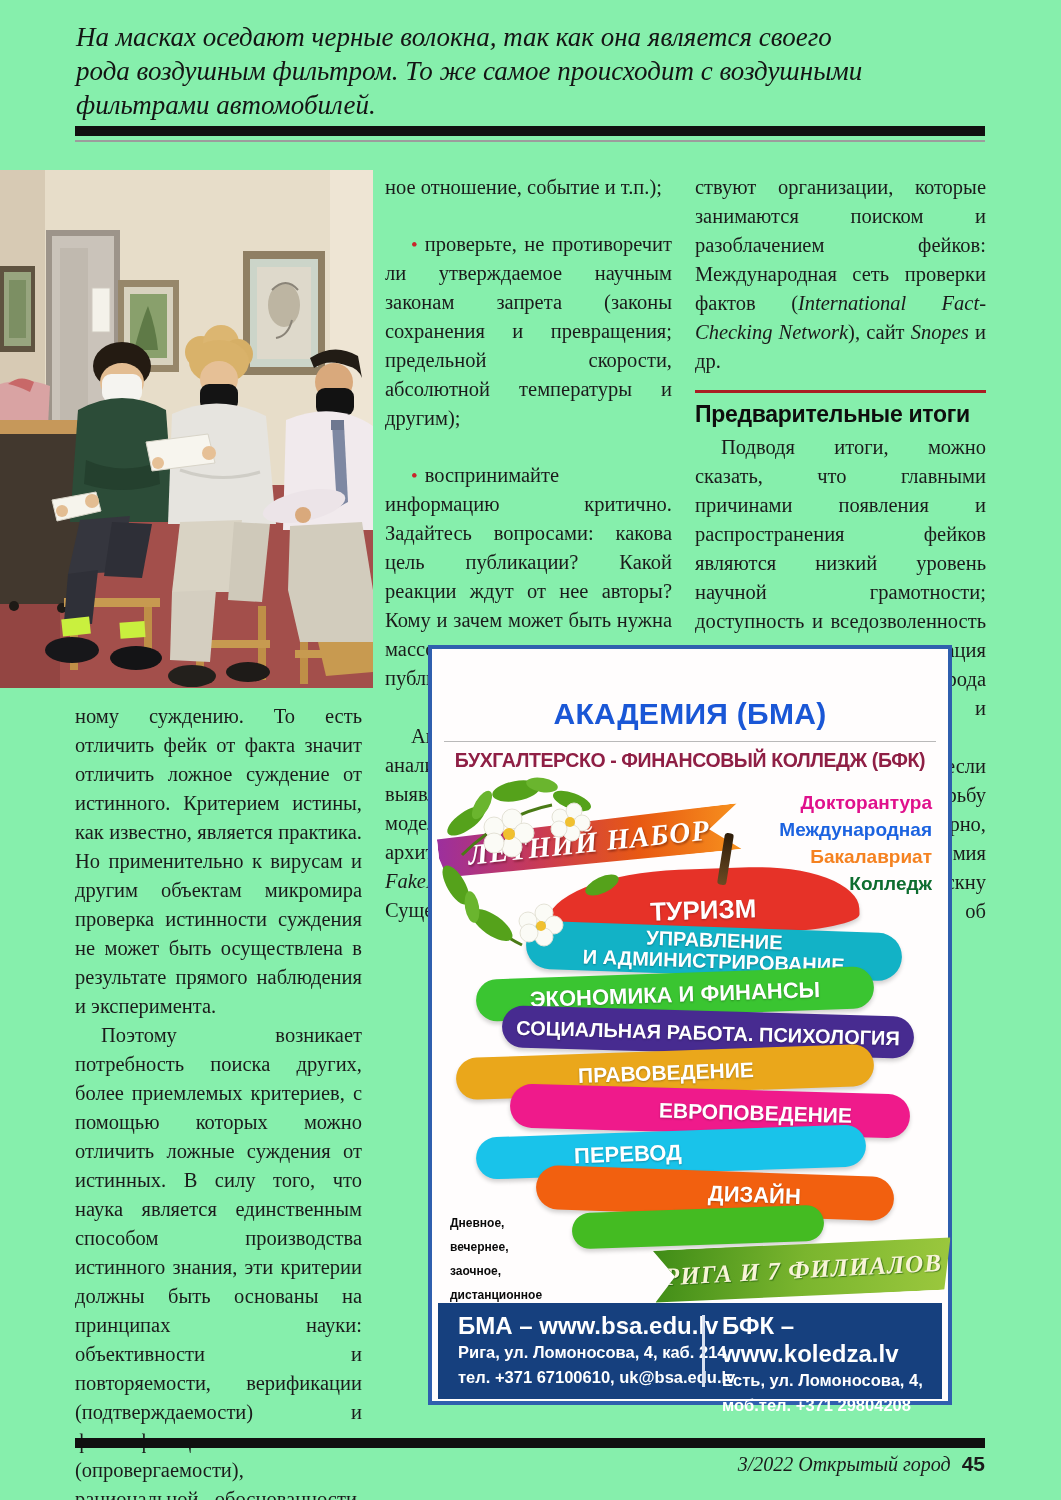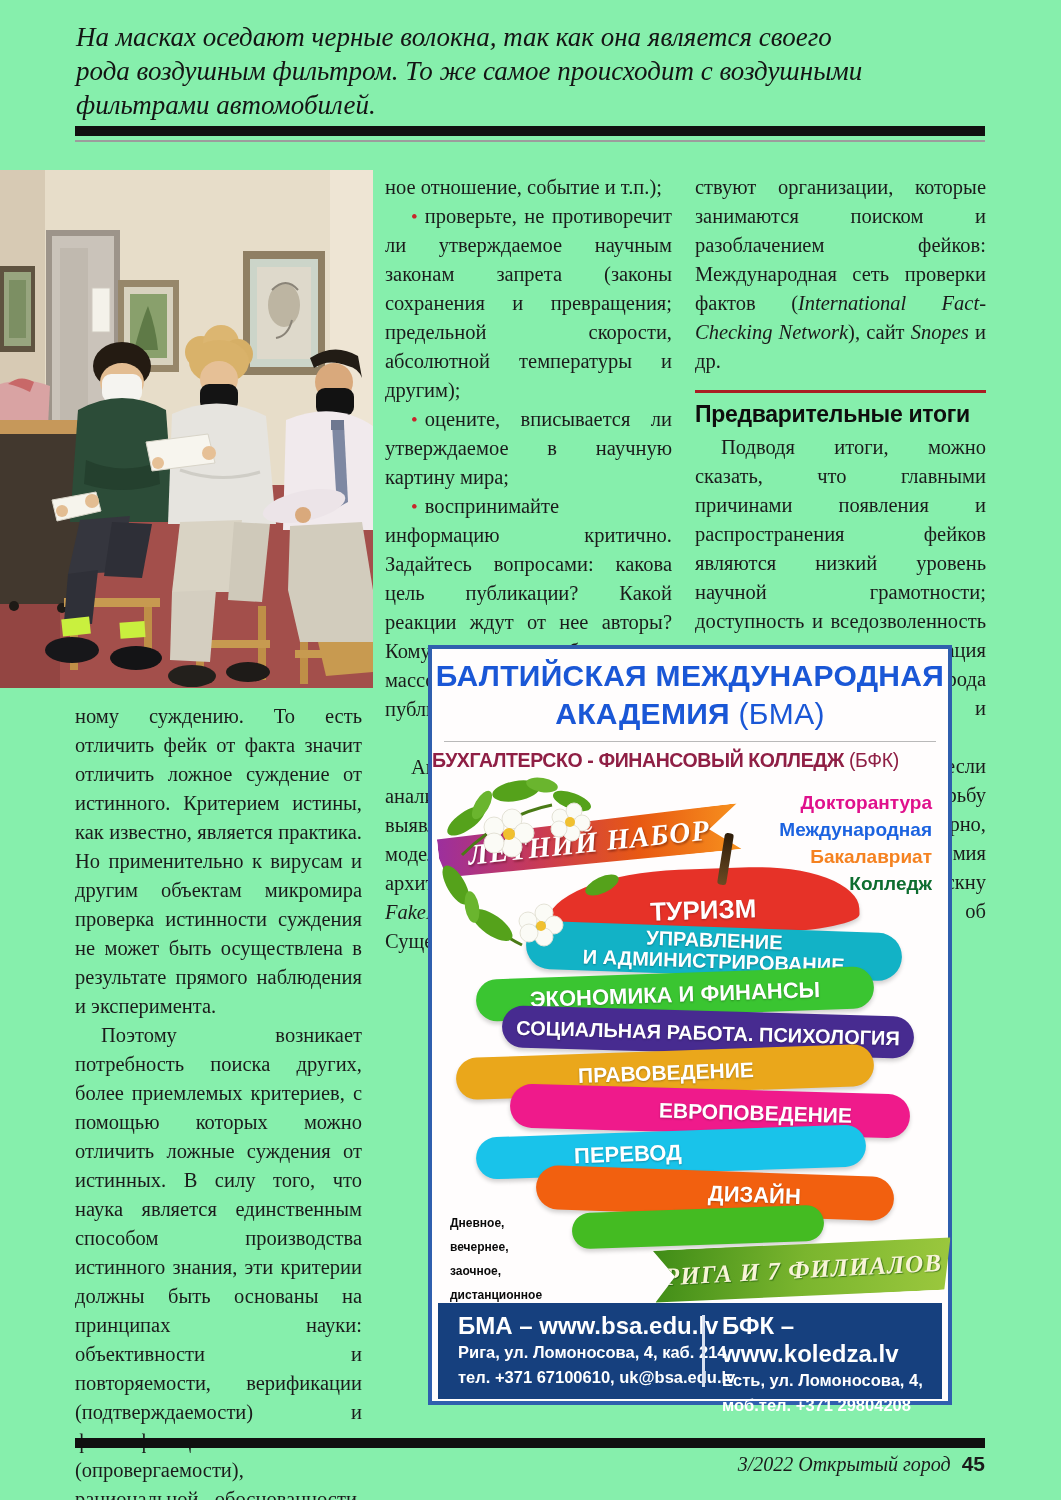--- a/index.html
+++ b/index.html
@@ -13,40 +13,40 @@
 
   .photo{position:absolute;left:0;top:170px;width:373px;height:518px;}
   .photo svg{display:block;width:100%;height:100%;}
 
   .col{position:absolute;font-size:20.5px;line-height:29px;text-align:justify;}
   .col1{left:75px;top:702px;width:287px;}
   .col2{left:385px;top:173px;width:287px;}
   .col3{left:695px;top:173px;width:291px;}
   .para{margin:0;}
   .para.indent{text-indent:26px;}
-  .para.bullet{text-indent:26px;}
+  .para.bullet{text-indent:26px;margin-top:28px;}
   .bullet-mark{color:#c8252b;margin-right:7px;font-size:19px;}
   .it{font-style:italic;}
-  .lt{font-weight:normal;margin-top:18px;}
+  .lt{font-weight:bold;margin-top:18px;}
   .gap-top{margin-top:29px;}
   .subhead-rule{height:3px;background:#a91e23;margin:14px 0 7px;}
   .subhead{font-family:"Liberation Sans",sans-serif;font-weight:bold;font-size:23px;
            letter-spacing:-0.3px;line-height:28px;margin:0 0 5px;color:#0e0e0e;}
   .end-mark{display:inline-block;width:7px;height:7px;border:4px solid #cf2127;
             border-radius:50%;vertical-align:-1px;margin-left:6px;background:#fff;}
 
   
   .ad{position:absolute;left:428px;top:645px;width:524px;height:760px;box-sizing:border-box;
       border:4px solid #2f5fae;background:#fffdfd;font-family:"Liberation Sans",sans-serif;}
   .ad-title{position:absolute;left:0;right:0;top:8px;text-align:center;font-weight:bold;
             font-size:30px;line-height:38px;letter-spacing:0.3px;}
   .ad-title-2{position:absolute;left:0;right:0;top:46px;text-align:center;font-weight:bold;
             font-size:30px;line-height:38px;}
   .ad-sep{position:absolute;left:12px;right:12px;top:92px;height:1px;background:#b9b9b9;}
-  .ad-subtitle{position:absolute;left:0;right:0;top:100px;text-align:left;font-weight:bold;
+  .ad-subtitle{position:absolute;left:0;right:0;top:100px;text-align:center;font-weight:bold;
             font-size:19.5px;letter-spacing:-0.4px;}
   .flowers{position:absolute;left:0;top:116px;width:212px;height:196px;z-index:6;}
   .ad-levels{position:absolute;right:16px;top:140px;text-align:right;font-weight:bold;
             font-size:19px;line-height:27px;z-index:4;}
   .banner{position:absolute;left:6px;top:170px;width:302px;height:46px;transform:rotate(-6deg);
           clip-path:polygon(0 10%,100% 0,90% 50%,100% 100%,2% 94%,0 50%);z-index:5;
           color:#fff;font-family:"Liberation Serif",serif;font-weight:bold;font-style:italic;
           font-size:29px;text-align:center;line-height:46px;letter-spacing:1px;
           text-shadow:1px 2px 2px rgba(60,0,0,.4);}
   .stem{position:absolute;left:289px;top:184px;width:9px;height:52px;z-index:6;
@@ -195,35 +195,33 @@
 
   <div class="col col1">
     <p class="para"><span>ному суждению. То есть отличить фейк от факта значит отличить ложное суждение от истинного. Критерием истины, как известно, является практика. Но применительно к вирусам и другим объектам микромира проверка истинности суждения не может быть осуществлена в результате прямого наблюдения и эксперимента.</span></p>
     <p class="para indent"><span>Поэтому возникает потребность поиска других, более приемлемых критериев, с помощью которых можно отличить ложные суждения от истинных. В силу того, что наука является единственным способом производства истинного знания, эти критерии должны быть основаны на принципах науки: объективности и повторяемости, верификации (подтверждаемости) и фальсификации (опровергаемости), рациональной обоснованности, логической непротиворечивости и доказательности.</span></p>
 
   </div>
 
   <div class="col col2">
     <p class="para"><span>ное отношение, событие и т.п.);</span></p>
     <p class="para bullet"><span class="bullet-mark">•</span><span><span>проверьте, не противоречит ли утверждаемое научным законам запрета (законы сохранения и превращения; предельной скорости, абсолютной температуры и другим);</span></span></p>
-    <p class="para bullet"><span class="bullet-mark">•</span><span><span>оцените, вписывается ли утверждаемое в научную картину мира;</span></span></p>
     <p class="para bullet"><span class="bullet-mark">•</span><span><span>воспринимайте информацию критично. Задайтесь вопросами: какова цель публикации? Какой реакции ждут от нее авторы? Кому и зачем может быть нужна массовая реакция на данную публикацию?</span></span></p>
     <p class="para indent gap-top"><span>Активно разрабатываются аналитические инструменты для выявления фейков. Есть разные модели с разными архитектурами: </span><span class="it">Fakebox</span><span>, </span><span class="it">FakeDetector</span><span>, </span><span class="it">TriFN</span><span> и другие. Суще-</span></p>
   </div>
 
   <div class="col col3">
     <p class="para"><span>ствуют организации, которые занимаются поиском и разоблачением фейков: Международная сеть проверки фактов (</span><span class="it">International Fact-Checking Network</span><span>), сайт </span><span class="it">Snopes</span><span> и др.</span></p>
     <div class="subhead-rule"></div>
     <h2 class="subhead">Предварительные итоги</h2>
     <p class="para indent"><span>Подводя итоги, можно сказать, что главными причинами появления и распространения фейков являются низкий уровень научной грамотности; доступность и вседозволенность интернета; коммерциализация СМИ и сама природа человеческого познания и общения.</span></p>
     <p class="para indent"><span><span>Полагаю, что если человечество будет вести борьбу с </span><span class="it">Covid-19</span><span> глобально и упорно, то рано или поздно эпидемия будет побеждена. Не рискну утверждать то же самое об инфодемии...</span></span><span class="end-mark"></span></p>
   </div>
 
   <div class="ad">
-    <div class="ad-title" style="color: rgb(26, 87, 214);">БАЛТИЙСКАЯ МЕЖДУНАРОДНАЯ</div>
     <div class="ad-title-2 ad-title" style="color: rgb(26, 87, 214);"><span>АКАДЕМИЯ </span><span class="lt">(БМА)</span></div>
     <div class="ad-sep"></div>
     <div class="ad-subtitle" style="color: rgb(143, 31, 69);"><span>БУХГАЛТЕРСКО - ФИНАНСОВЫЙ КОЛЛЕДЖ </span><span class="lt">(БФК)</span></div>
 
     <svg class="flowers" viewBox="0 0 212 196">
       <g stroke="#4a7a16" stroke-width="3" fill="none">
         <path d="M30,90 q40,-40 90,-50"></path>
           <path d="M20,120 q30,40 70,60"></path>
       </g>
       <g fill="#55a21b">

